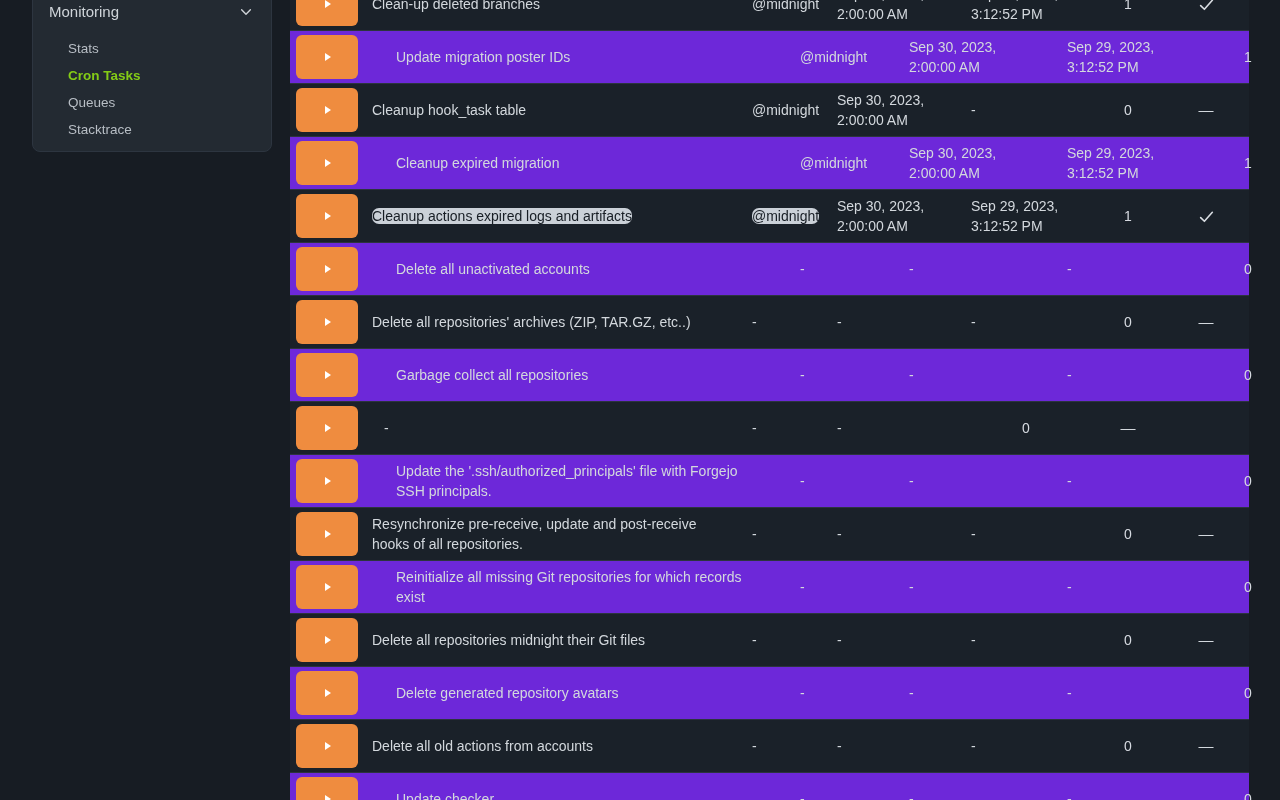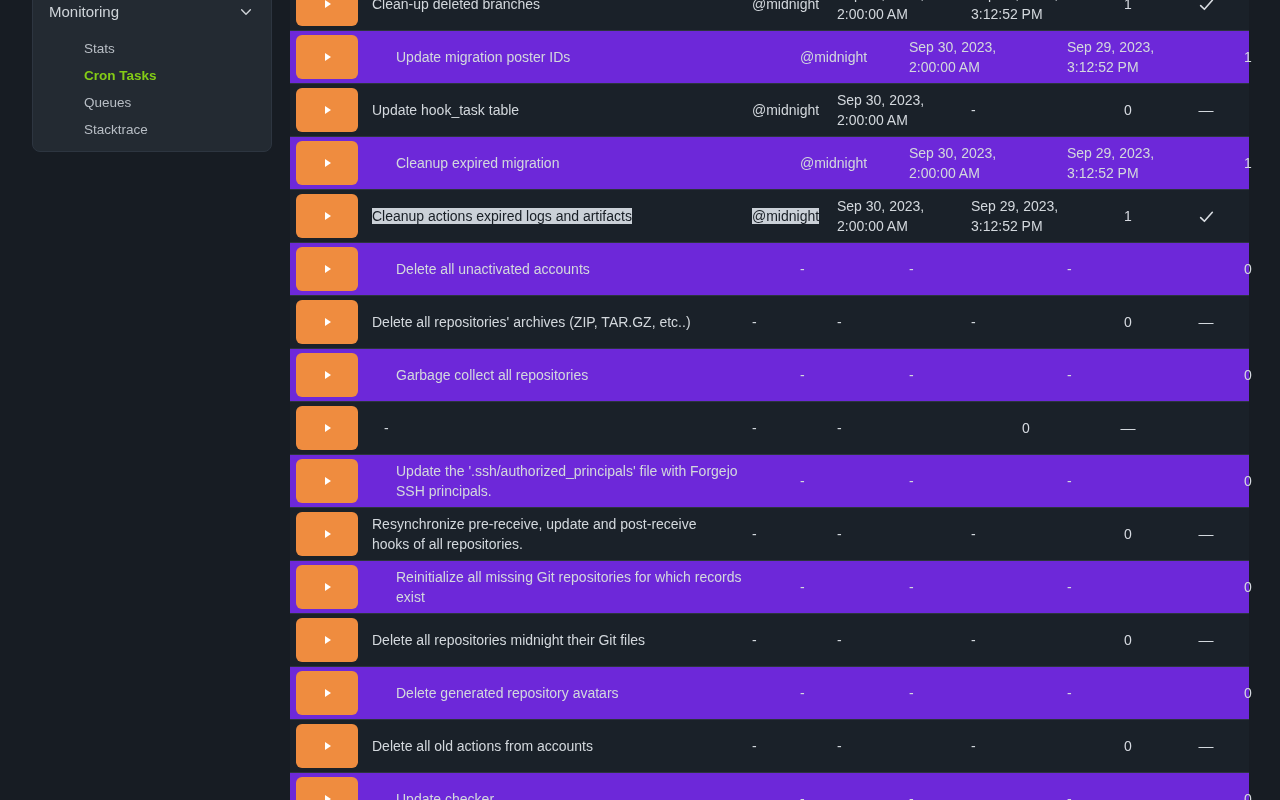--- a/index.html
+++ b/index.html
@@ -27,21 +27,21 @@
     padding: 12px 18px 0 16px;
     color: #cfd4d9;
     font-size: 15px;
     cursor: pointer;
   }
   .menu-header .chev { width: 14px; height: 14px; margin-top: 2px; }
   .menu-items { padding-top: 12px; }
   .menu-item {
     height: 27px;
     line-height: 27px;
-    padding-left: 51px;
+    padding-left: 35px;
     font-size: 13.5px;
     color: #b8bec5;
     cursor: pointer;
   }
   .menu-item.active { color: #84cc16; font-weight: bold; }
 
   
   .cron-table {
     position: absolute;
     left: 290px; top: -23px;
@@ -72,21 +72,21 @@
     border-top: 4px solid transparent;
     border-bottom: 4px solid transparent;
     margin-left: 2px;
   }
   .cell-name { padding-right: 10px; color: #d3d8dd; }
   .cell-sched, .cell-next, .cell-prev { padding-left: 12px; padding-right: 8px; color: #d3d8dd; }
   .cell-count { text-align: center; color: #d6dae0; }
   .cell-status { display: flex; align-items: center; justify-content: center; }
   .cell-status .check { width: 17px; height: 17px; }
   .cell-status .dash { color: #d3d8dd; font-size: 15px; }
-  .text-selected { background: #cbd1d8; color: #171d24; }
+  .text-selected { background: #cbd1d8; color: #171d24; border-radius: 7px; }
 </style>
 </head>
 <body>
 
 <div class="stage">
 
   <nav class="sidebar-panel">
     <div class="menu-header">
       <span>Monitoring</span>
       <svg class="chev" viewBox="0 0 16 16">
@@ -135,21 +135,21 @@
             <path d="M2.5 9 L6 12.5 L13.5 4" fill="none" stroke="#d9dde2" stroke-width="1.5" stroke-linecap="round" stroke-linejoin="round"></path>
           </svg>
         </div>
       </div>
       <div class="row dark">
         <div class="cell-btn">
           <button class="run-btn">
             <span class="play-tri"></span>
           </button>
         </div>
-        <div class="cell-name"><span>Update hook_task table</span></div>
+        <div class="cell-name"><span>Cleanup hook_task table</span></div>
         <div class="cell-sched"><span>@midnight</span></div>
         <div class="cell-next">Sep 30, 2023, 2:00:00 AM</div>
         <div class="cell-prev">-</div>
         <div class="cell-count">0</div>
         <div class="cell-status">
           <span class="dash">—</span>
         </div>
       </div>
       <div class="row light">
         <div class="cell-btn">

